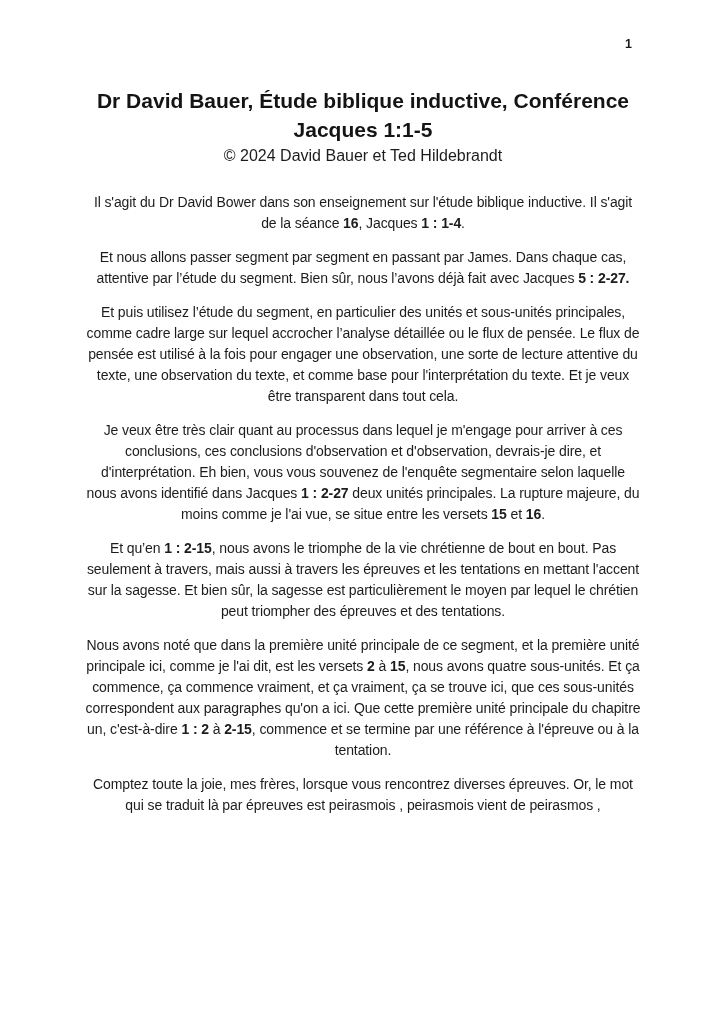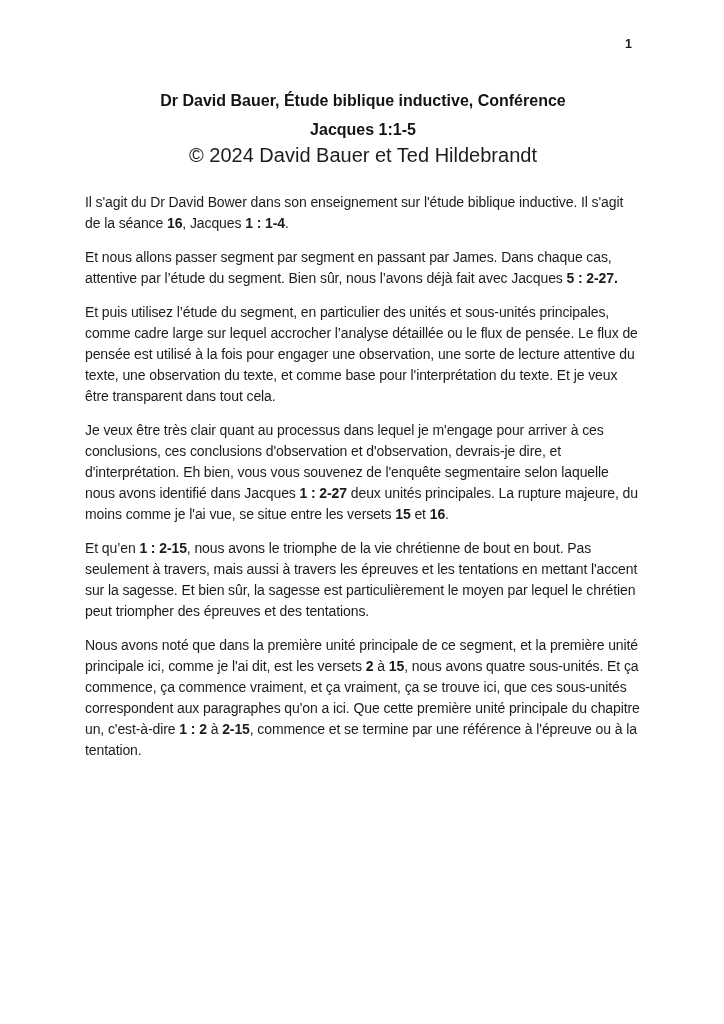--- a/index.html
+++ b/index.html
@@ -25,41 +25,41 @@
     color: #1a1a1a;
   }
   .content {
     position: absolute;
     left: 85px;
     top: 0;
     width: 556px;
   }
   .title {
     margin: 86px 0 0 0;
-    font-size: 16px;
+    font-size: 21px;
     font-weight: bold;
     line-height: 29px;
     text-align: center;
     color: #141414;
   }
   .title-line { white-space: nowrap; }
   .copyright {
     margin-top: 3px;
     text-align: center;
-    font-size: 20px;
+    font-size: 16px;
     line-height: 17px;
     color: #1c1c1c;
   }
   .paragraphs { margin-top: 28px; }
   .para {
     margin: 0 0 13px 0;
     font-size: 14px;
     line-height: 21px;
     letter-spacing: -0.1px;
-    text-align: left;
+    text-align: center;
     color: #1c1c1c;
   }
   .para b { font-weight: bold; }
 </style>
 </head>
 <body>
 
 <div class="page">
   <span class="page-number">1</span>
 
@@ -71,15 +71,16 @@
 
     <div class="copyright">© 2024 David Bauer et Ted Hildebrandt</div>
 
     <section class="paragraphs">
         <p class="para"><span>Il s'agit du Dr David Bower dans son enseignement sur l'étude biblique inductive. Il s'agit de la séance </span><b>16</b><span>, Jacques </span><b>1 : 1-4</b><span>.</span></p>
         <p class="para"><span>Et nous allons passer segment par segment en passant par James. Dans chaque cas, attentive par l’étude du segment. Bien sûr, nous l’avons déjà fait avec Jacques </span><b>5 : 2-27.</b></p>
         <p class="para"><span>Et puis utilisez l’étude du segment, en particulier des unités et sous-unités principales, comme cadre large sur lequel accrocher l’analyse détaillée ou le flux de pensée. Le flux de pensée est utilisé à la fois pour engager une observation, une sorte de lecture attentive du texte, une observation du texte, et comme base pour l'interprétation du texte. Et je veux être transparent dans tout cela.</span></p>
         <p class="para"><span>Je veux être très clair quant au processus dans lequel je m'engage pour arriver à ces conclusions, ces conclusions d'observation et d'observation, devrais-je dire, et d'interprétation. Eh bien, vous vous souvenez de l'enquête segmentaire selon laquelle nous avons identifié dans Jacques </span><b>1 : 2-27</b><span> deux unités principales. La rupture majeure, du moins comme je l'ai vue, se situe entre les versets </span><b>15</b><span> et </span><b>16</b><span>.</span></p>
         <p class="para"><span>Et qu’en </span><b>1 : 2-15</b><span>, nous avons le triomphe de la vie chrétienne de bout en bout. Pas seulement à travers, mais aussi à travers les épreuves et les tentations en mettant l'accent sur la sagesse. Et bien sûr, la sagesse est particulièrement le moyen par lequel le chrétien peut triompher des épreuves et des tentations.</span></p>
         <p class="para"><span>Nous avons noté que dans la première unité principale de ce segment, et la première unité principale ici, comme je l'ai dit, est les versets </span><b>2</b><span> à </span><b>15</b><span>, nous avons quatre sous-unités. Et ça commence, ça commence vraiment, et ça vraiment, ça se trouve ici, que ces sous-unités correspondent aux paragraphes qu'on a ici. Que cette première unité principale du chapitre un, c'est-à-dire </span><b>1 : 2</b><span> à </span><b>2-15</b><span>, commence et se termine par une référence à l'épreuve ou à la tentation.</span></p>
+        <p class="para"><span>Comptez toute la joie, mes frères, lorsque vous rencontrez diverses épreuves. Or, le mot qui se traduit là par épreuves est peirasmois , peirasmois vient de peirasmos ,</span></p>
       </section>
   </div>
 </div>
 
 </body></html>

